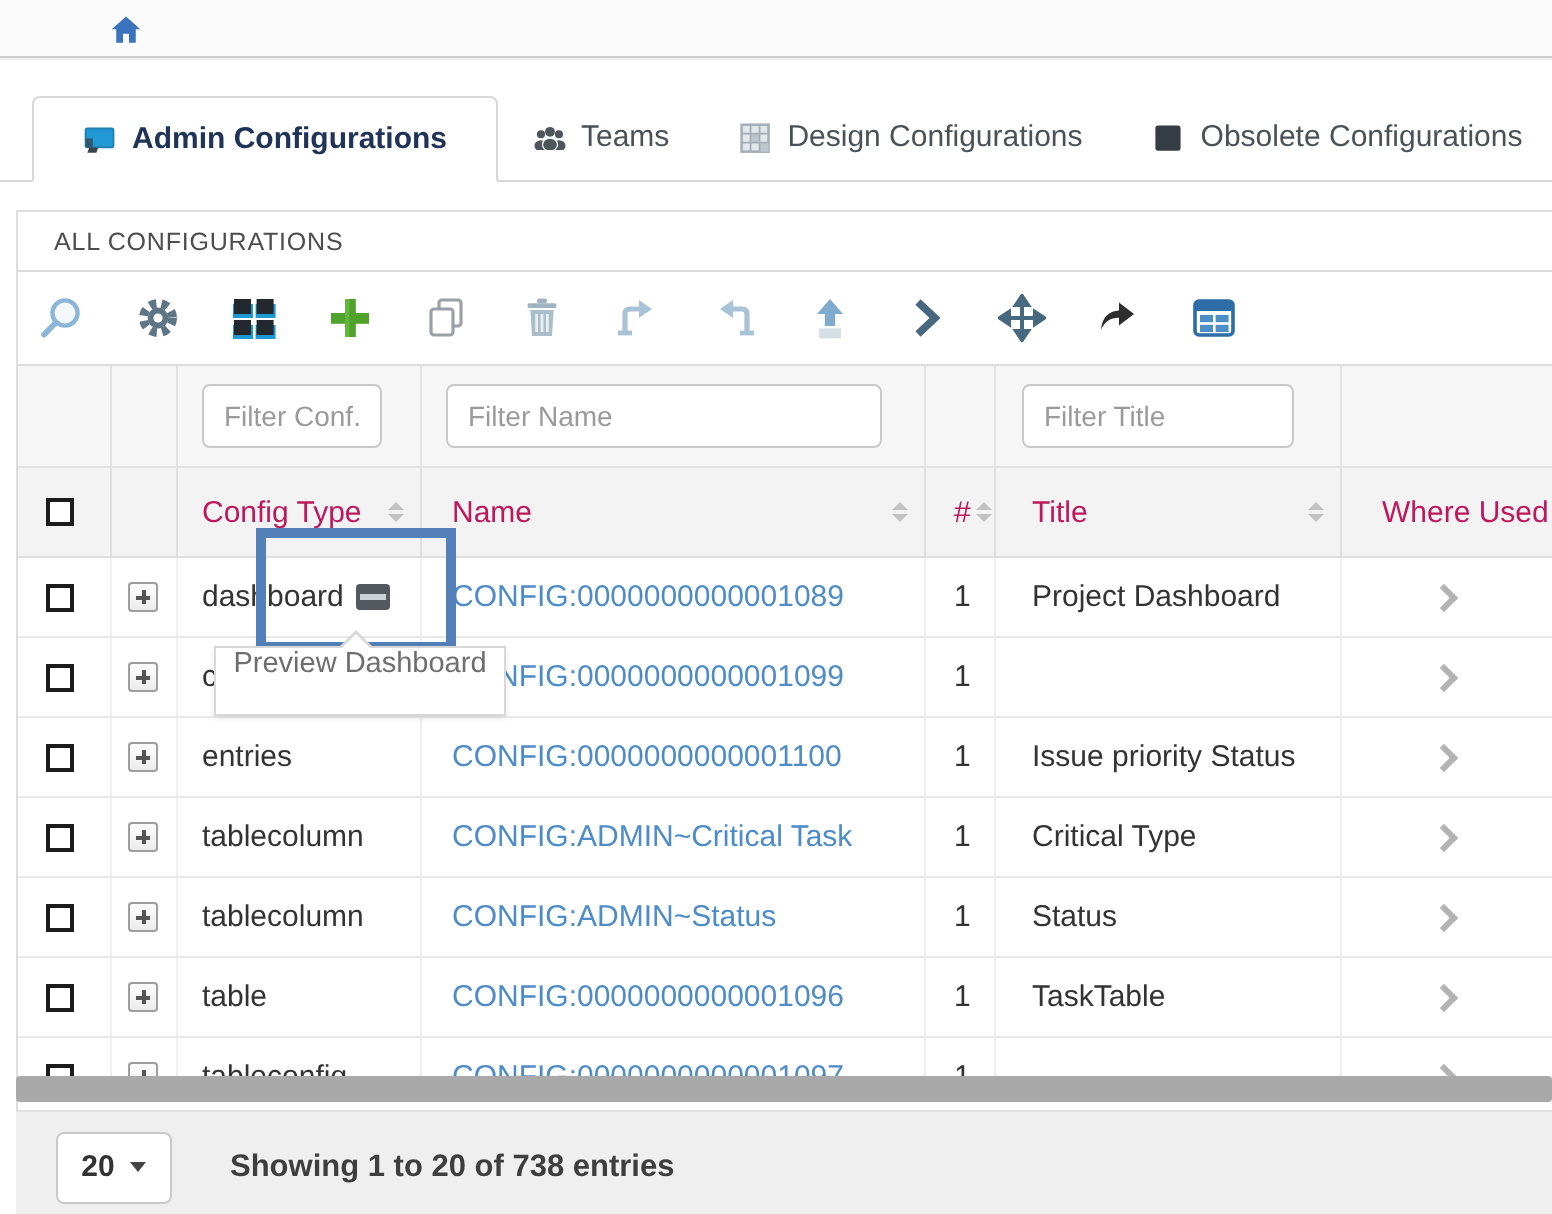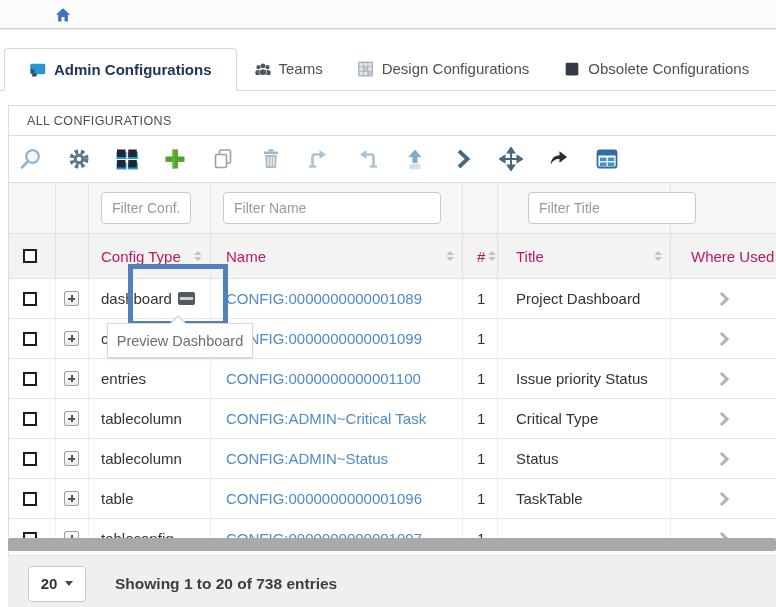--- a/index.html
+++ b/index.html
@@ -7,21 +7,21 @@
     font-family:"Liberation Sans","DejaVu Sans",sans-serif; }
   body { position:relative; }
 
   
   .topbar { position:absolute; left:0; top:0; width:776px; height:29px;
     background:#fbfbfb; border-bottom:1px solid #cfcfcf; box-shadow:0 1px 0 #efefef; }
   .home-btn { position:absolute; left:54px; top:6px; width:18px; height:18px; cursor:pointer; }
 
   
   .tabbar { position:absolute; left:0; top:47px; width:776px; height:44px;
-    border-bottom:1px solid #d8d8d8; display:flex; align-items:flex-end; padding-left:4px; }
+    border-bottom:1px solid #d8d8d8; display:flex; align-items:flex-end; padding-left:16px; }
   .tab { display:flex; align-items:center; gap:7px; height:43px; padding:0 17px;
     font-size:15px; color:#4a5258; white-space:nowrap; cursor:pointer; }
   .tab.active { background:#fff; border:1px solid #d8d8d8; border-bottom:1px solid #fff;
     border-radius:4px 4px 0 0; margin-bottom:-1px; padding:0 24px;
     font-weight:bold; color:#20345a; }
   .tab .ticon { width:18px; height:16px; flex:0 0 auto; }
 
   
   .panel { position:absolute; left:8px; top:105px; width:768px; height:502px;
     background:#fff; border:1px solid #ddd; border-right:none; }
@@ -83,21 +83,21 @@
     font-size:15px; color:#333; cursor:pointer; }
   .pagesize .dcaret { width:0; height:0; border-left:4.5px solid transparent;
     border-right:4.5px solid transparent; border-top:5px solid #444; }
   .showing { margin-left:29px; font-size:15.5px; color:#3e3e3e; }
 
   
   .focus-box { position:absolute; left:128px; top:264px; width:100px; height:62px;
     border:5px solid #5380b8; z-index:5; pointer-events:none; }
   .tooltip { position:absolute; left:107px; top:323px; width:146px; height:35px; background:#fff;
     border:1px solid #d8d8d8; box-shadow:0 1px 3px rgba(0,0,0,.10); z-index:6;
-    display:flex; align-items:center; justify-content:center; font-size:14.5px; color:#6e6e6e; }
+    display:flex; align-items:flex-start; justify-content:center; font-size:14.5px; color:#6e6e6e; }
   .tooltip .caret-o { position:absolute; left:61px; top:-9px; width:0; height:0;
     border-left:9px solid transparent; border-right:9px solid transparent; border-bottom:9px solid #d8d8d8; }
   .tooltip .caret-i { position:absolute; left:63px; top:-7px; width:0; height:0;
     border-left:7px solid transparent; border-right:7px solid transparent; border-bottom:7px solid #fff; }
 </style>
 </head>
 <body>
 
 <div class="topbar">
   <span class="home-btn">
@@ -261,21 +261,21 @@
       <div></div>
       <div></div>
       <div>
           <input class="finput" style="width: 90px; margin-left: 12px;" placeholder="Filter Conf...">
         </div>
       <div>
           <input class="finput" style="width: 218px; margin-left: 12px;" placeholder="Filter Name">
         </div>
       <div></div>
       <div>
-          <input class="finput" style="width: 168px; margin-left: 30px;" placeholder="Filter Title">
+          <input class="finput" style="width: 136px; margin-left: 13px;" placeholder="Filter Title">
         </div>
       <div></div>
     </div>
 
     <div class="trow header-row">
       <div>
           <span class="cbx"></span>
         </div>
       <div></div>
       <div style="padding-left:12px;">

